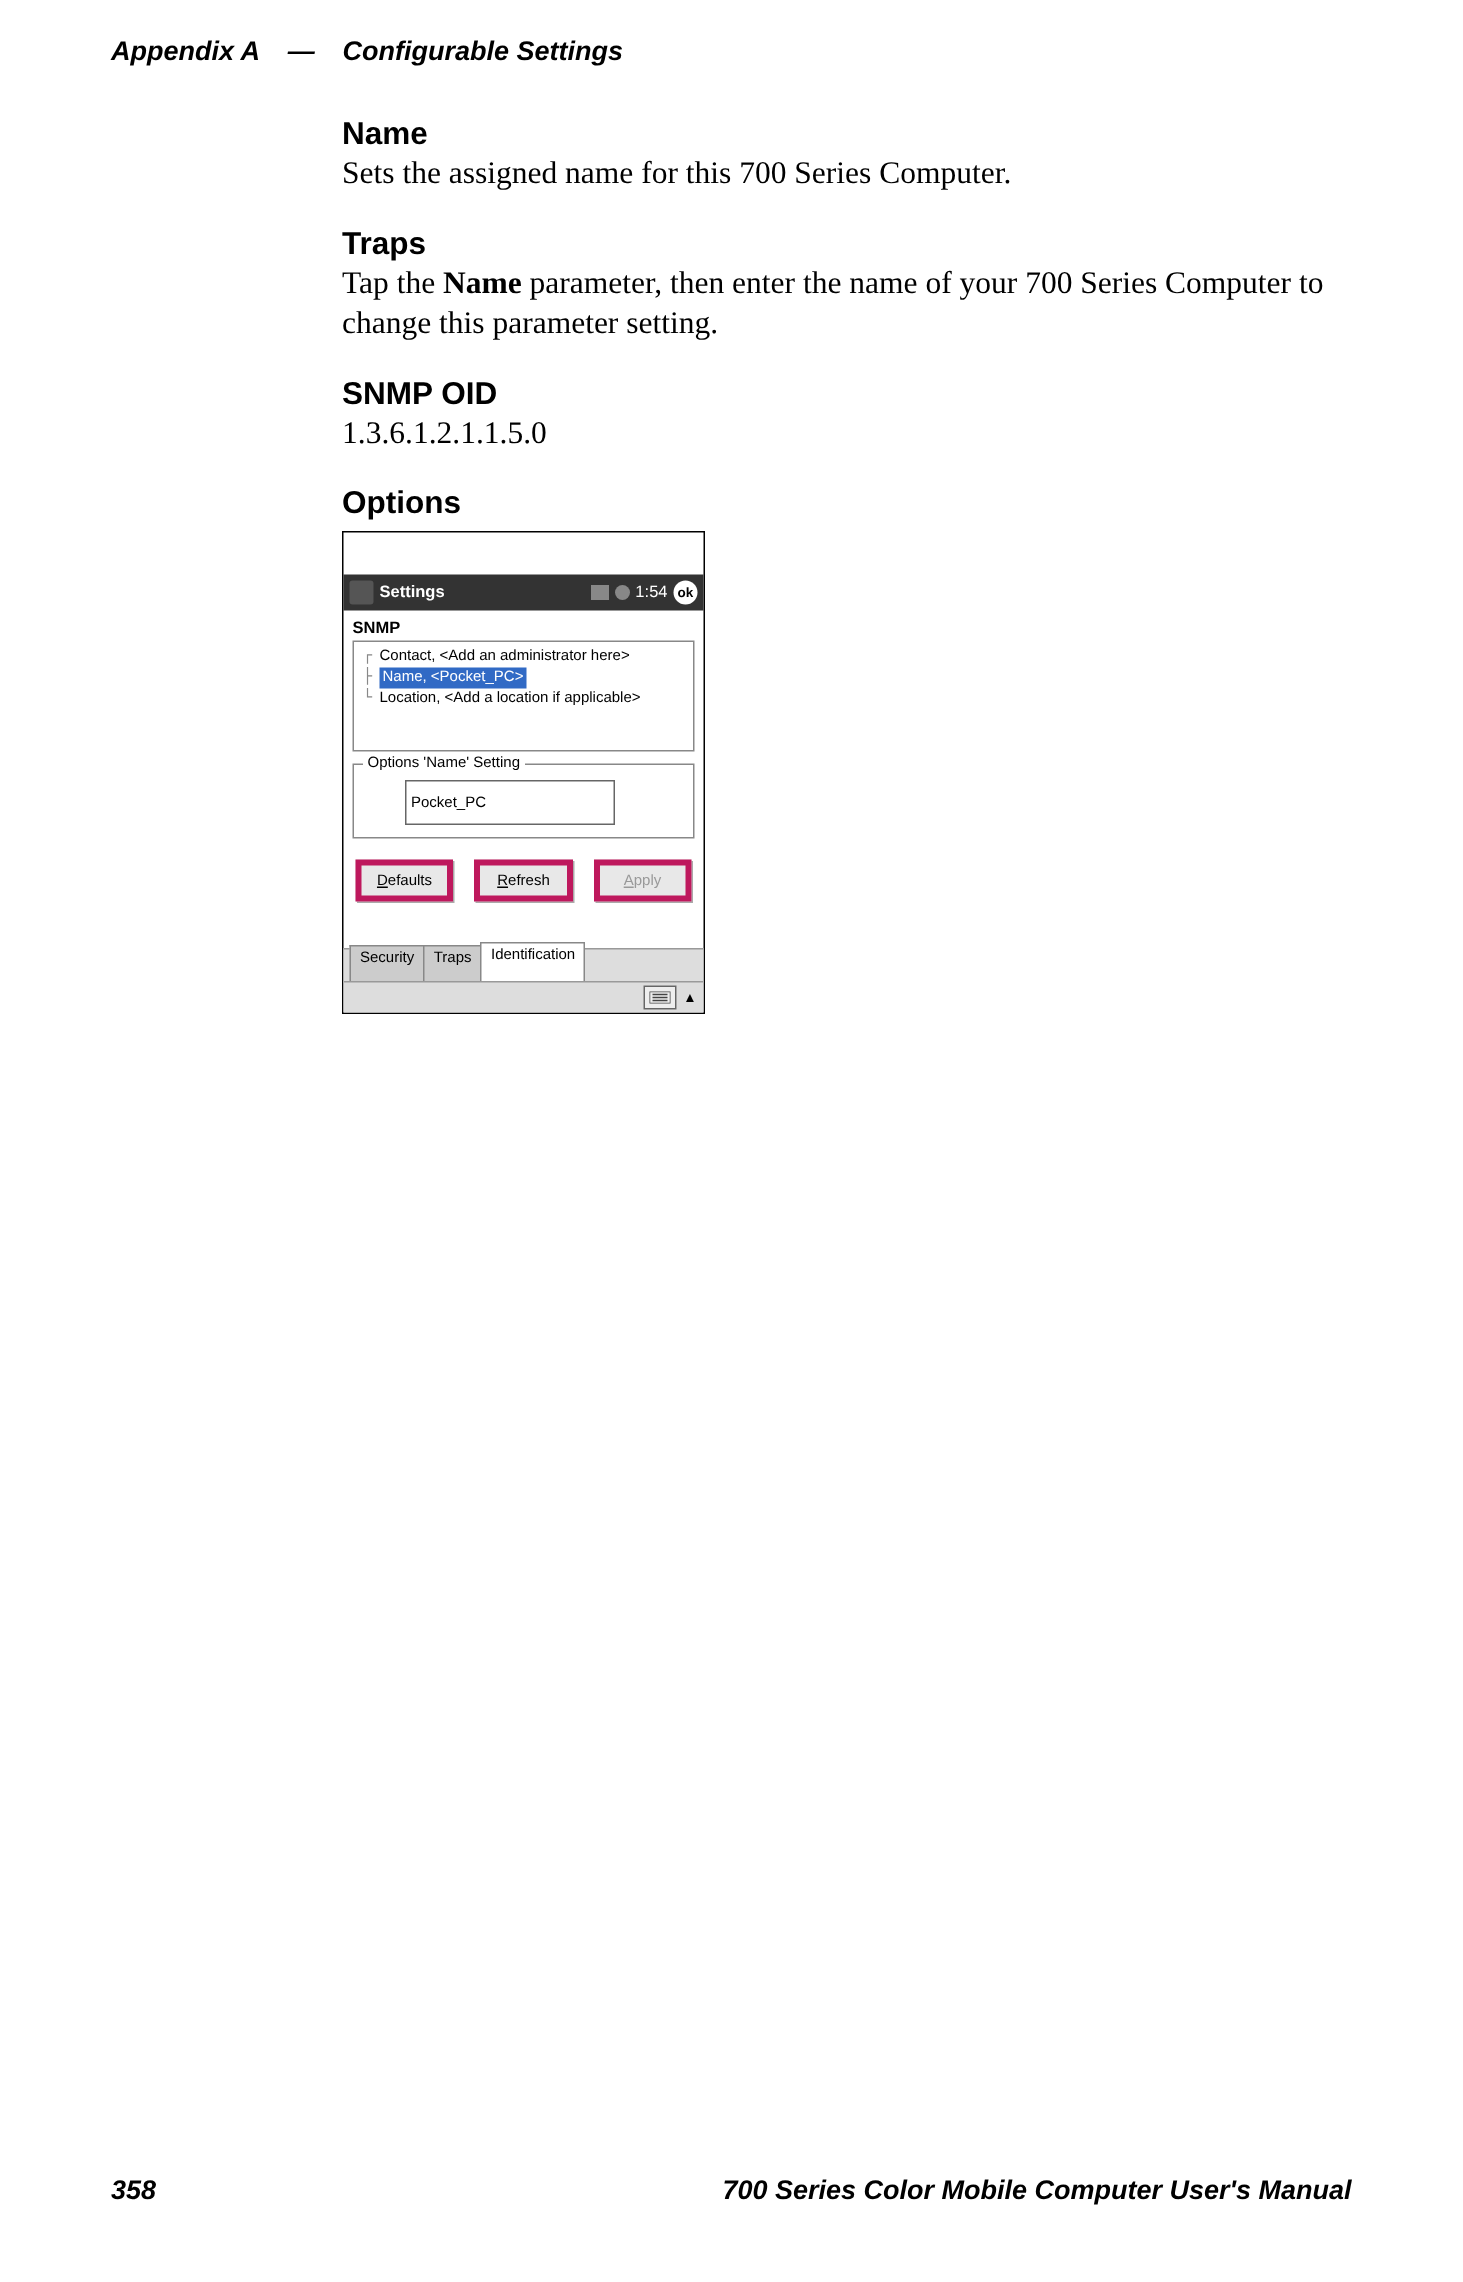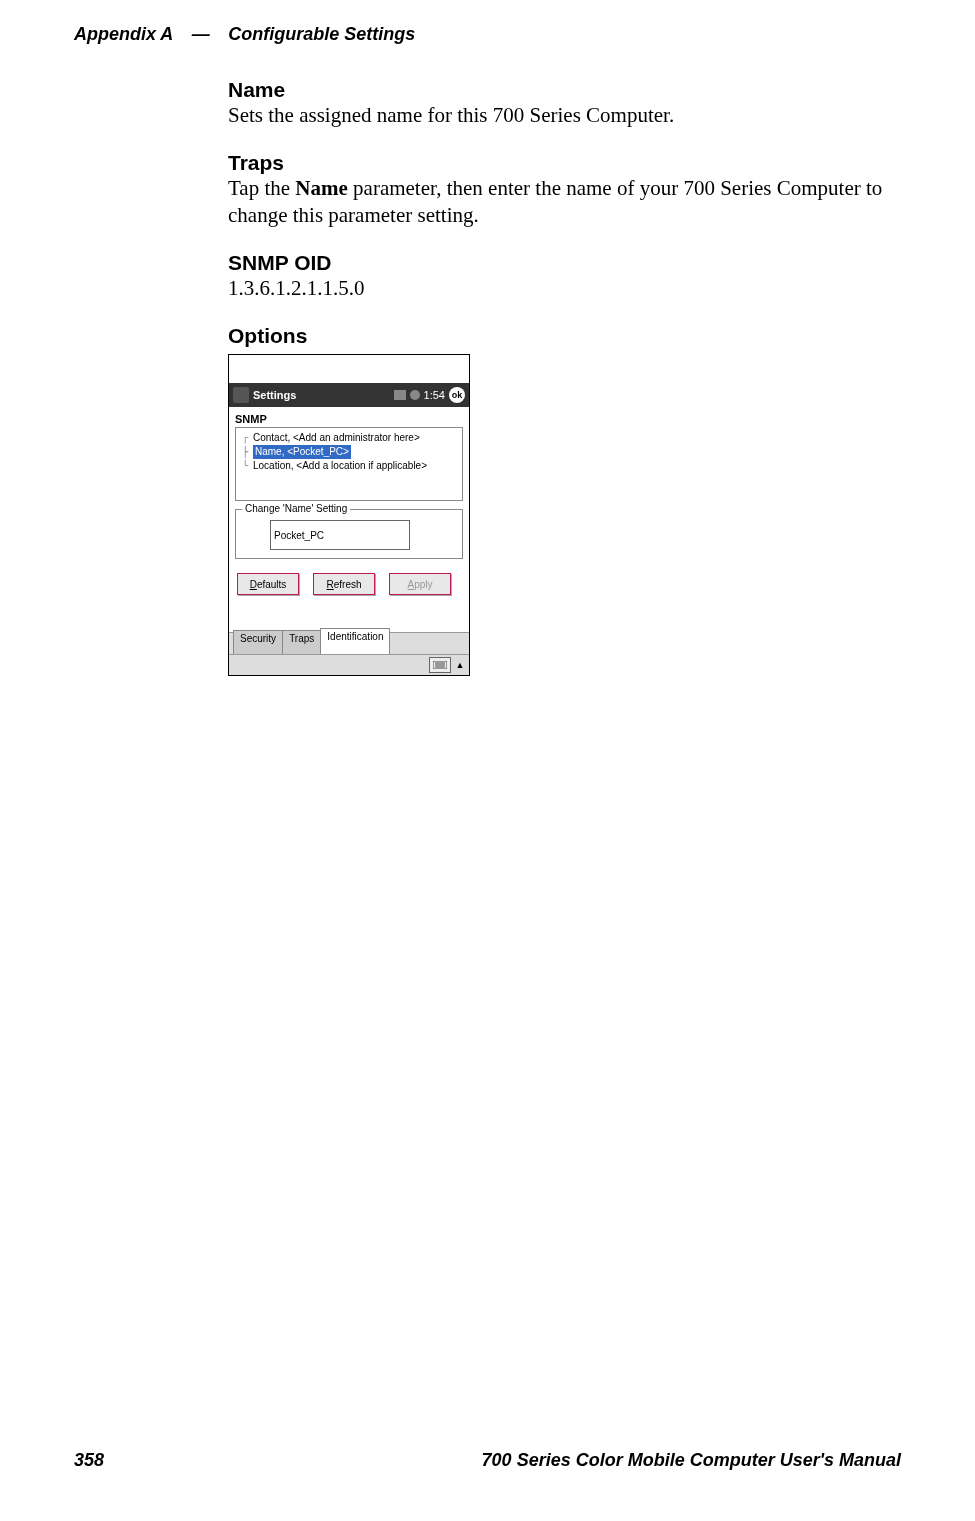--- a/index.html
+++ b/index.html
@@ -123,21 +123,21 @@
       font-size: 10px;
       padding: 14px 3px;
       box-sizing: border-box;
     }
 
     .ppc-btnrow {
       display:flex; gap: 14px; margin-top: 14px; padding: 0 2px;
     }
     .ppc-btn {
       width: 60px; height: 20px;
-      border: 1px solid #be185d;
+      border: 4px solid #be185d;
       background: #e8e8e8;
       font-size: 10px;
       display:flex; align-items:center; justify-content:center;
       box-shadow: 1px 1px 0 #aaa;
       text-align: center;
     }
     .ppc-btn.disabled { color:#999; }
     .ppc-btn .ul { text-decoration: underline; }
 
     .ppc-tabs {
@@ -233,21 +233,21 @@
           <span class="conn">├</span>
             <span class="label-wrap">Name, &lt;Pocket_PC&gt;</span>
         </div>
         <div class="ppc-tree-item">
           <span class="conn">└</span>
             <span class="label-wrap">Location, &lt;Add a location if applicable&gt;</span>
         </div>
       </div>
 
       <div class="ppc-fieldset">
-        <div class="ppc-legend">Change 'Name' Setting</div>
+        <div class="ppc-legend">Options 'Name' Setting</div>
         <input class="ppc-input" value="Pocket_PC" style="">
       </div>
 
       <div class="ppc-btnrow">
         <div class="ppc-btn">
             <span><span class="ul">D</span><span>efaults</span></span>
           </div>
         <div class="ppc-btn">
             <span><span class="ul">R</span><span>efresh</span></span>
           </div>

